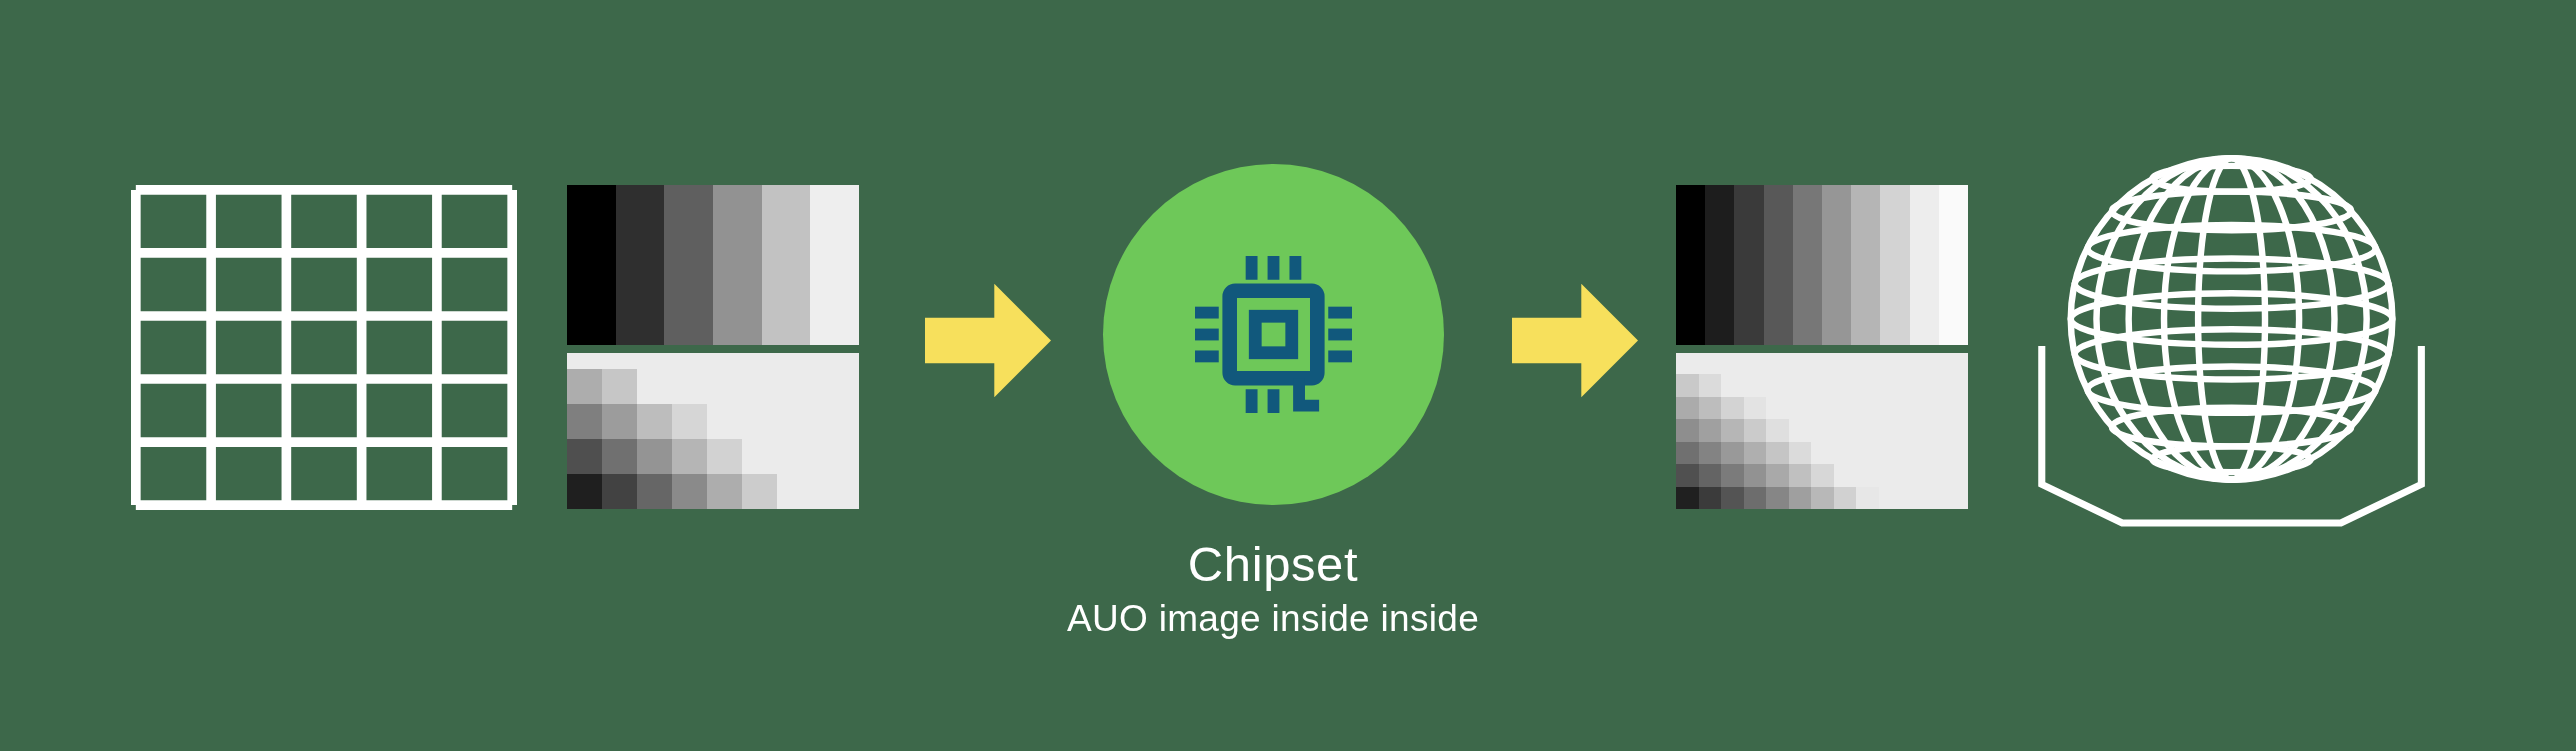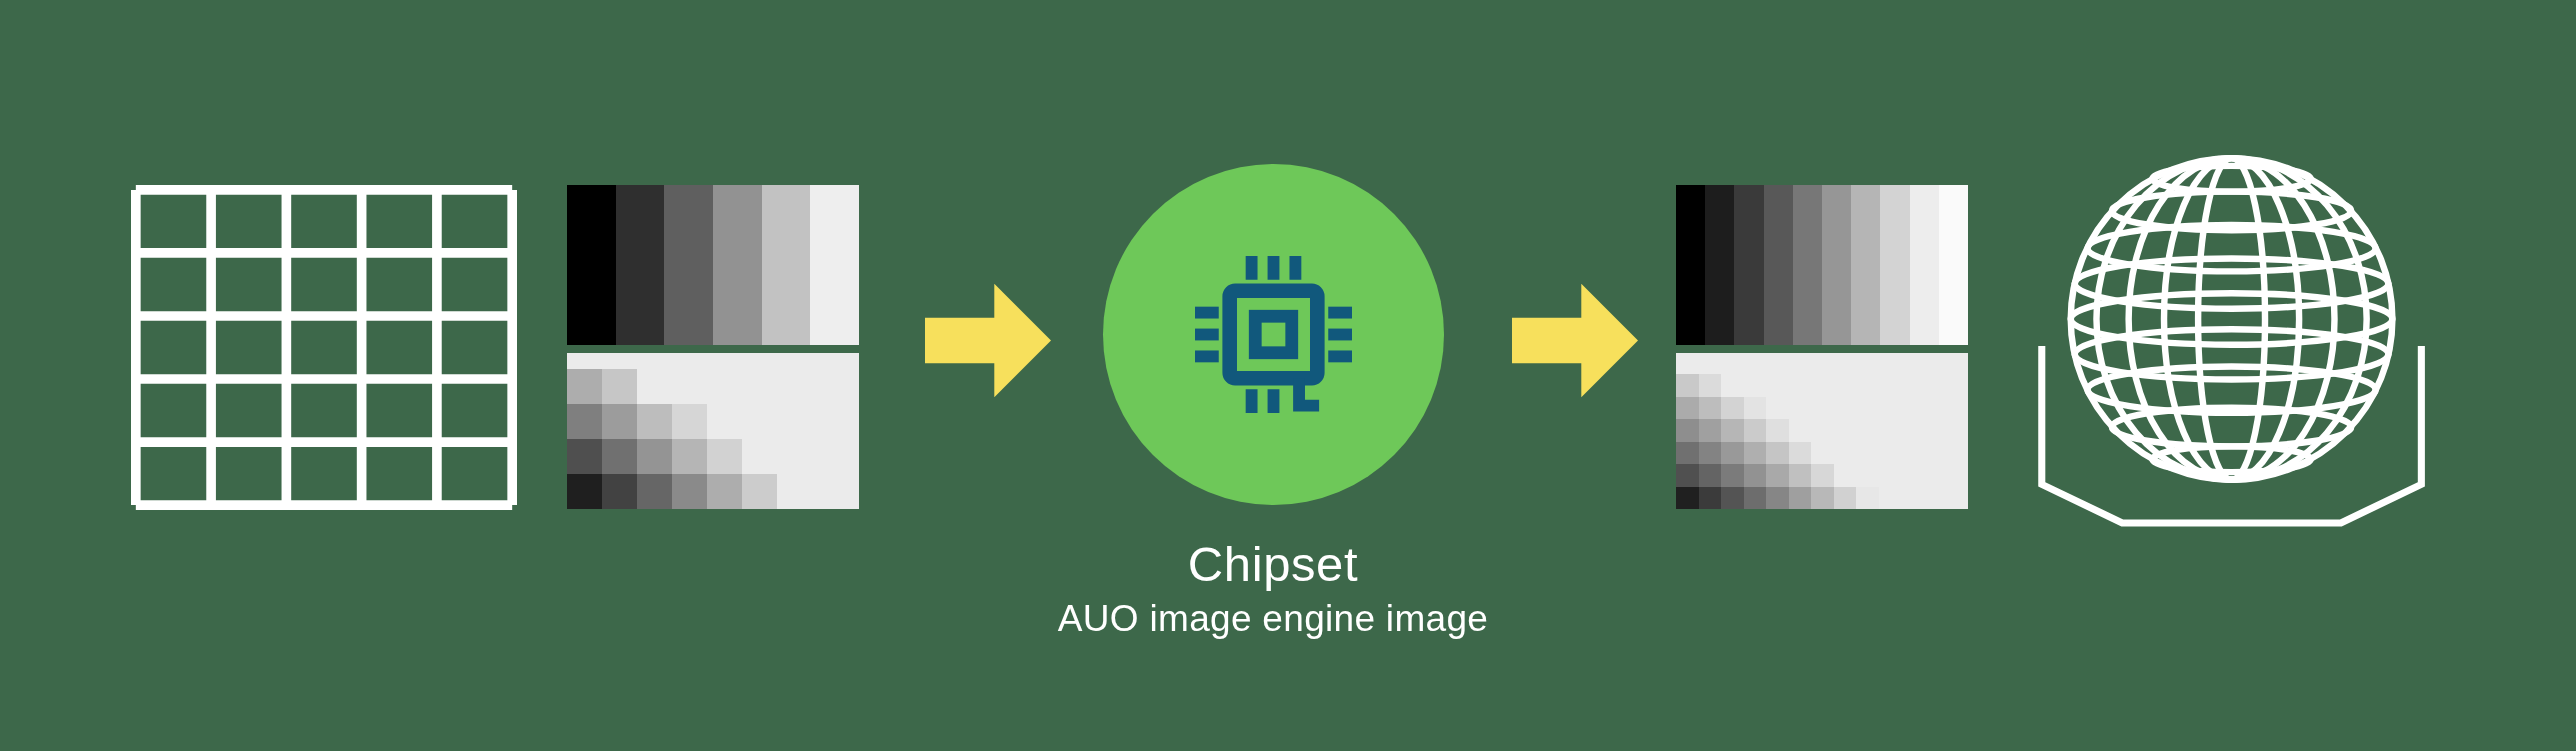--- a/index.html
+++ b/index.html
@@ -149,21 +149,21 @@
     <line x1="34" y1="96" x2="60" y2="96" stroke-width="13"></line>
     <line x1="34" y1="120" x2="60" y2="120" stroke-width="13"></line>
     <line x1="34" y1="144" x2="60" y2="144" stroke-width="13"></line>
 
     <line x1="180" y1="96" x2="206" y2="96" stroke-width="13"></line>
     <line x1="180" y1="120" x2="206" y2="120" stroke-width="13"></line>
     <line x1="180" y1="144" x2="206" y2="144" stroke-width="13"></line>
   </svg>
 </div>
 <div class="abs" id="chip-label">Chipset</div>
-<div class="abs" id="chip-sublabel">AUO image engine image</div>
+<div class="abs" id="chip-sublabel">AUO image inside inside</div>
 
 <svg class="abs arrow" id="arrow-2" viewBox="0 0 100 90">
   <polygon points="0,27 55,27 55,0 100,45 55,90 55,63 0,63" fill="currentColor"></polygon>
 </svg>
 
 <div class="abs sample-stack" id="output-stack">
   <div class="sample gradient-sample">
     <div class="gradient-bar">
         <div style="background: rgb(0, 0, 0);"></div>
         <div style="background: rgb(29, 29, 29);"></div>

